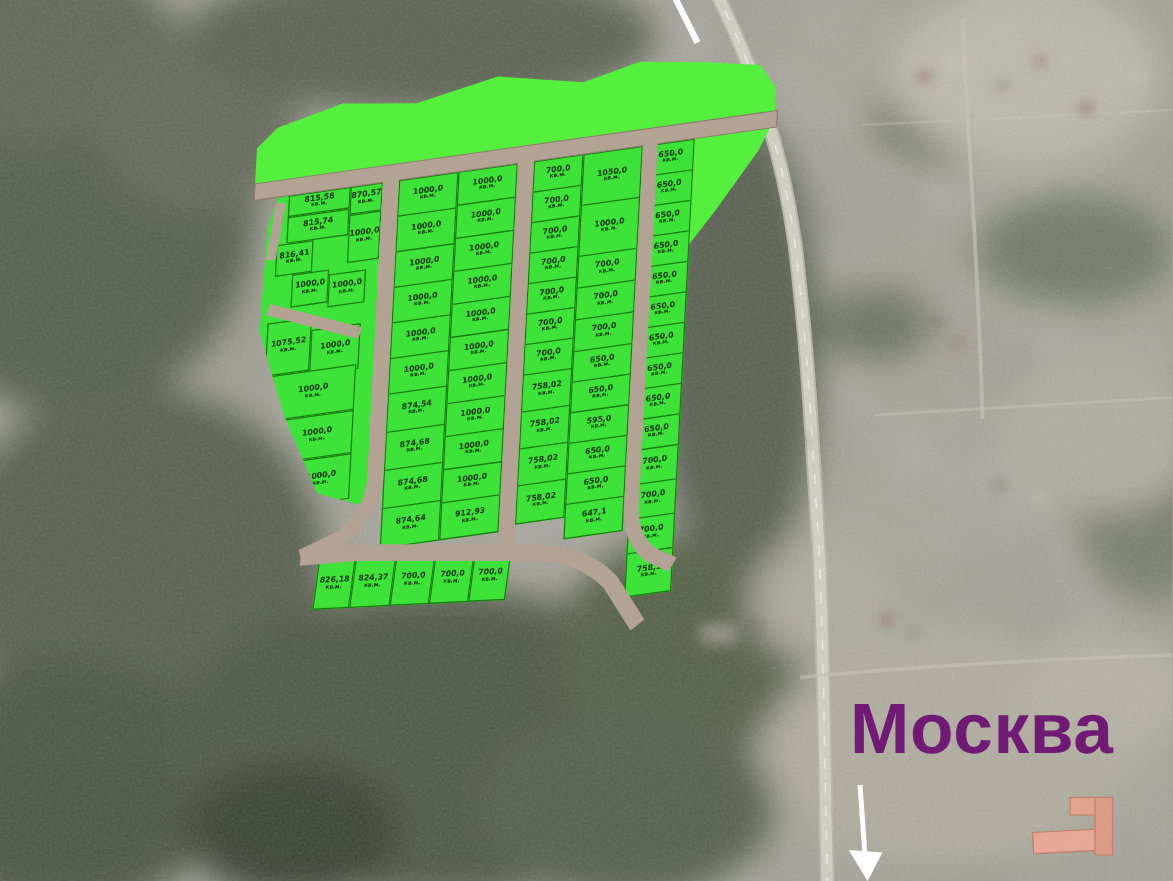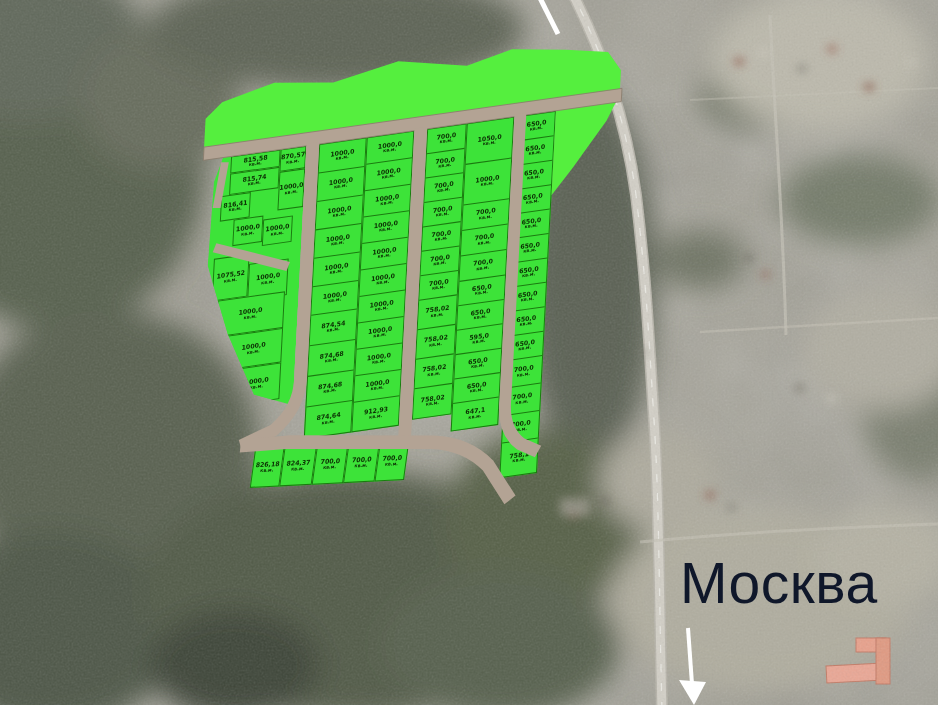--- a/index.html
+++ b/index.html
@@ -25,23 +25,23 @@
   .pu{font-size:4.6px;font-weight:bold;color:var(--label-ink);white-space:nowrap;}
   #g1-area{position:absolute;left:0;top:0;width:97px;height:300px;z-index:2;
         background:var(--plot-green);
         clip-path:polygon(12px 13px,96px 13px,96px 268px,56px 252px,26px 188px,2px 118px,4px 36px);}
   #bottom-row{position:absolute;left:60px;top:306px;height:40px;z-index:2;
         transform:rotate(5deg);transform-origin:0 0;display:flex;}
   #bottom-row .cell{border:1px solid var(--cell-line);background:var(--plot-green);}
   #plan-roads{position:absolute;left:-15px;top:-70px;z-index:3;}
 
   
-  .city-label{position:absolute;left:680px;top:550px;z-index:6;color:#0f172a;
+  .city-label{position:absolute;left:680px;top:550px;z-index:6;color:#701a75;
         font-family:"Liberation Sans","DejaVu Sans",sans-serif;
-        font-size:57px;font-weight:400;letter-spacing:0.5px;}
+        font-size:57px;font-weight:700;letter-spacing:0.5px;}
   #annot{z-index:6;}
   #terrain{z-index:0;}
 </style>
 </head>
 <body>
 
 <div class="stage">
 
   <svg class="layer" id="terrain" width="938" height="705" viewBox="0 0 938 705">
     <defs>

